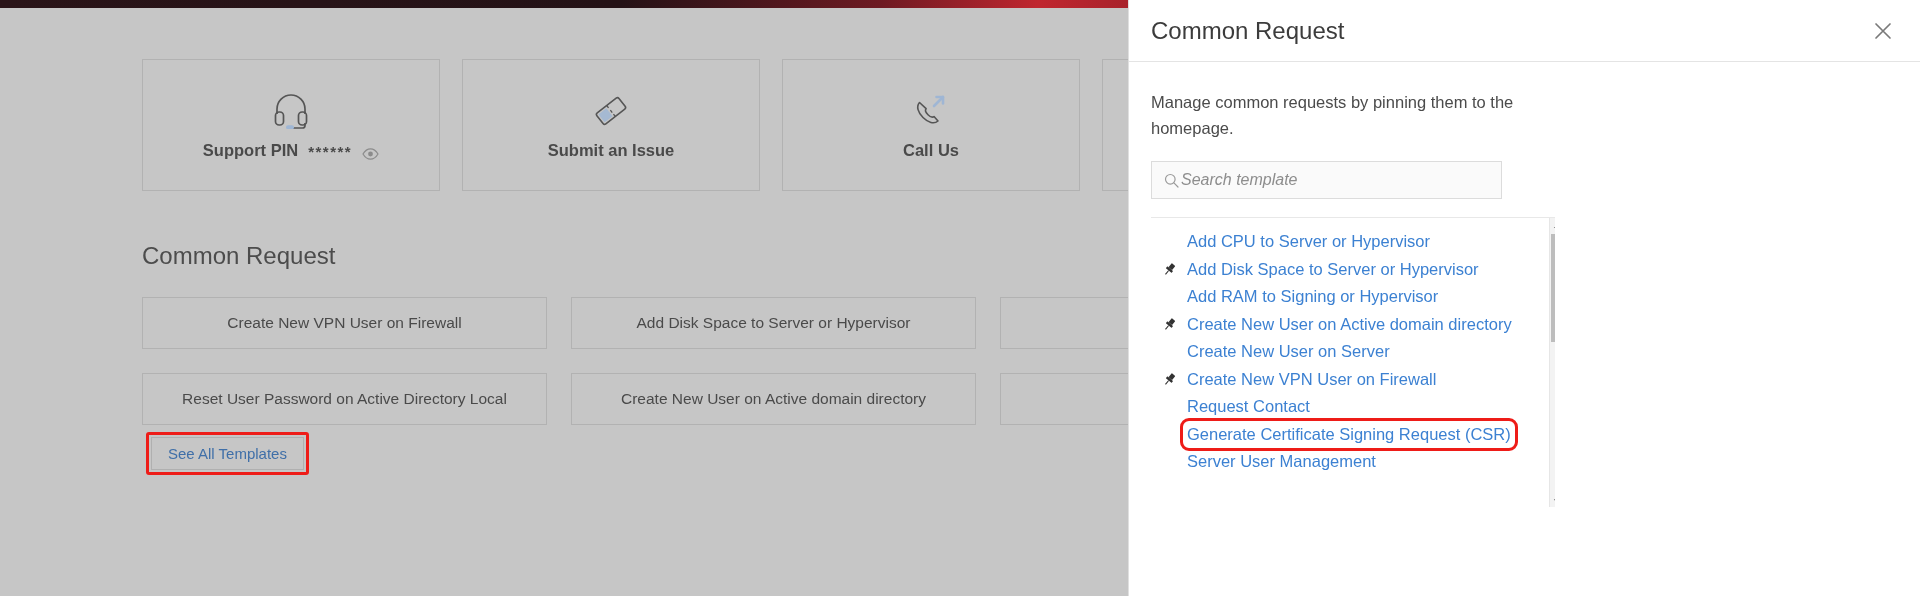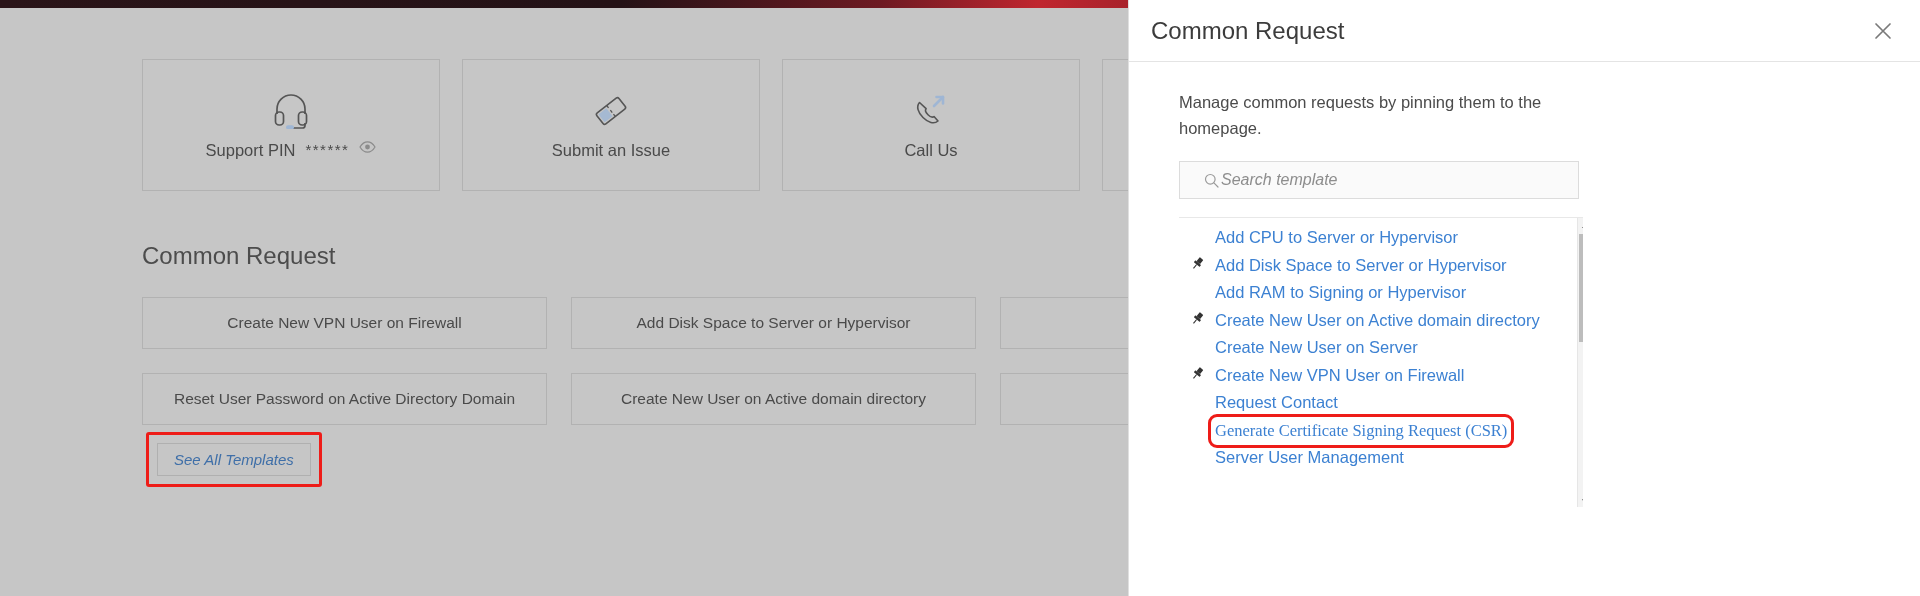--- a/index.html
+++ b/index.html
@@ -39,22 +39,22 @@
   .card {
     width: 298px; height: 132px;
     border: 1px solid #b2b2b2;
     background: #c6c6c6;
     display: flex; flex-direction: column;
     align-items: center; justify-content: center;
     gap: 10px;
   }
   .card-icon { height: 40px; display: flex; align-items: center; justify-content: center; }
   .card-label-row {
-    display: flex; align-items: flex-start; gap: 10px;
-    font-size: 16.5px; color: #4a4a4a;
+    display: flex; align-items: flex-end; gap: 10px;
+    font-size: 16.5px; color: #4a4a4a; font-weight: bold;
   }
   .pin-mask { letter-spacing: 1.5px; font-size: 15px; color: #4a4a4a; }
   .eye-icon { display: inline-flex; align-items: center; }
 
   
   .section-title {
     position: absolute; top: 234px; left: 142px;
     font-size: 24px; color: #4c4c4c; font-weight: 400;
   }
   .req-grid {
@@ -68,22 +68,21 @@
     border: 1px solid #b2b2b2;
     background: #c6c6c6;
     display: flex; align-items: center; justify-content: center;
     font-size: 15.5px; color: #4a4a4a;
     white-space: nowrap;
   }
   .see-all-wrap {
     position: absolute; top: 424px; left: 146px;
     border: 3px solid #ee1c18;
     border-radius: 3px;
-    padding: 8px;
-    font-style: italic;
+    padding: 2px;
   }
   .see-all {
     border: 1px solid #b0b0b0;
     background: #c6c6c6;
     padding: 7px 16px;
     font-size: 15px;
     color: #3f6fa8;
     white-space: nowrap;
   }
 
@@ -104,34 +103,34 @@
   .panel-title {
     font-size: 24px; color: #3c3c3c; font-weight: 400;
   }
   .panel-close {
     position: absolute; right: 24px; top: 50%;
     transform: translateY(-50%);
     width: 26px; height: 26px;
     display: flex; align-items: center; justify-content: center;
     cursor: pointer;
   }
-  .panel-body { padding: 28px 22px 0 22px; margin-left: 28px; }
+  .panel-body { padding: 28px 22px 0 22px; }
   .panel-desc {
     font-size: 16.5px; line-height: 1.55;
     color: #4b4b4b;
     max-width: 420px;
   }
   .search-box {
     margin-top: 20px;
     height: 38px;
     border: 1px solid #dcdcdc;
     background: #fafafa;
     display: flex; align-items: center;
-    padding: 0 24px;
-    width: 400px;
+    padding: 0 12px;
+    width: 351px;
   }
   .search-box .sicon { flex: 0 0 auto; display: flex; align-items: center; }
   .search-input {
     border: 0; outline: 0; background: transparent;
     font-family: "Liberation Sans", sans-serif;
     font-size: 16px; font-style: italic;
     color: #8d8d8d;
     margin-left: 2px;
     width: 100%;
   }
@@ -141,37 +140,36 @@
   .list-wrap {
     position: relative;
     margin-top: 18px;
     width: 404px;
     border-top: 1px solid #e8e8e8;
     padding-top: 10px;
     height: 290px;
     overflow: hidden;
   }
   .tpl-row {
-    display: flex; align-items: flex-start;
+    display: flex; align-items: center;
     height: 27.5px;
     position: relative;
   }
   .pin-slot {
     width: 36px; flex: 0 0 36px;
     display: flex; align-items: center; justify-content: center;
   }
   .tpl-link {
     font-size: 16.5px; color: #3c81d2;
     cursor: pointer; white-space: nowrap;
   }
   .tpl-row.highlighted .tpl-link {
     outline: 3px solid #ee1c18;
     outline-offset: 4px;
     border-radius: 2px;
-    font-family: Liberation Serif, serif;
   }
 
   
   .scroll-track {
     position: absolute; top: 0; right: -8px;
     width: 14px; height: 290px;
     background: #f3f3f3;
     border-left: 1px solid #e6e6e6;
   }
   .scroll-up, .scroll-down {
@@ -250,21 +248,21 @@
 
       <div class="card"></div>
     </div>
 
     <div class="section-title">Common Request</div>
 
     <div class="req-grid">
       <div class="req-btn">Create New VPN User on Firewall</div>
       <div class="req-btn">Add Disk Space to Server or Hypervisor</div>
       <div class="req-btn">VPN - add, res</div>
-      <div class="req-btn">Reset User Password on Active Directory Domain</div>
+      <div class="req-btn">Reset User Password on Active Directory Local</div>
       <div class="req-btn">Create New User on Active domain directory</div>
       <div class="req-btn">Reset VP</div>
     </div>
 
     <div class="see-all-wrap">
       <div class="see-all">See All Templates</div>
     </div>
   </div>
 
   <div class="panel">

